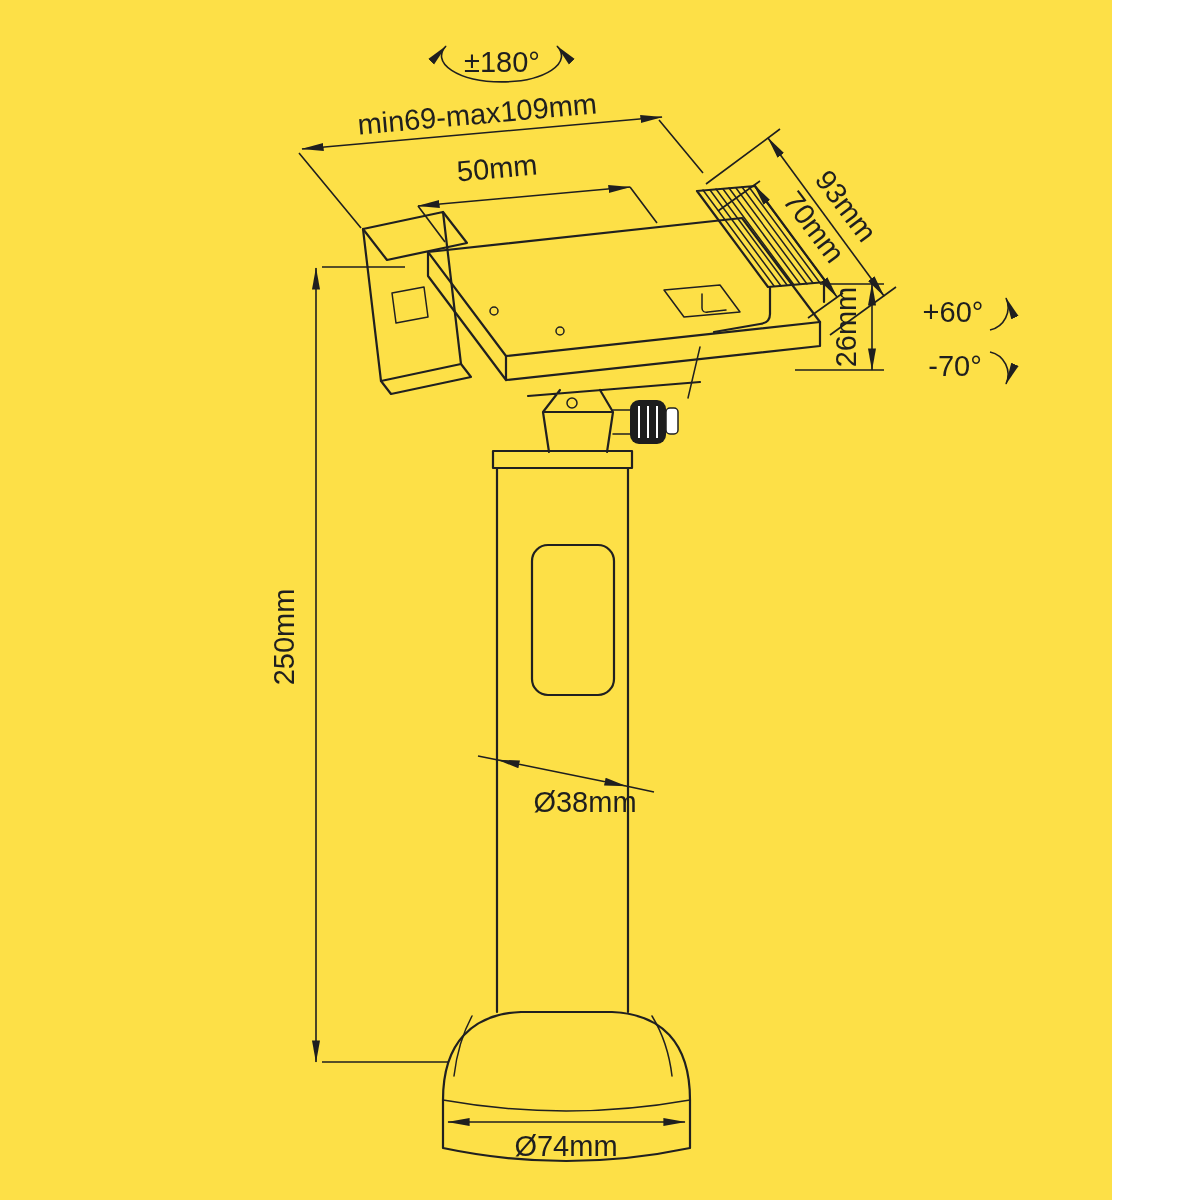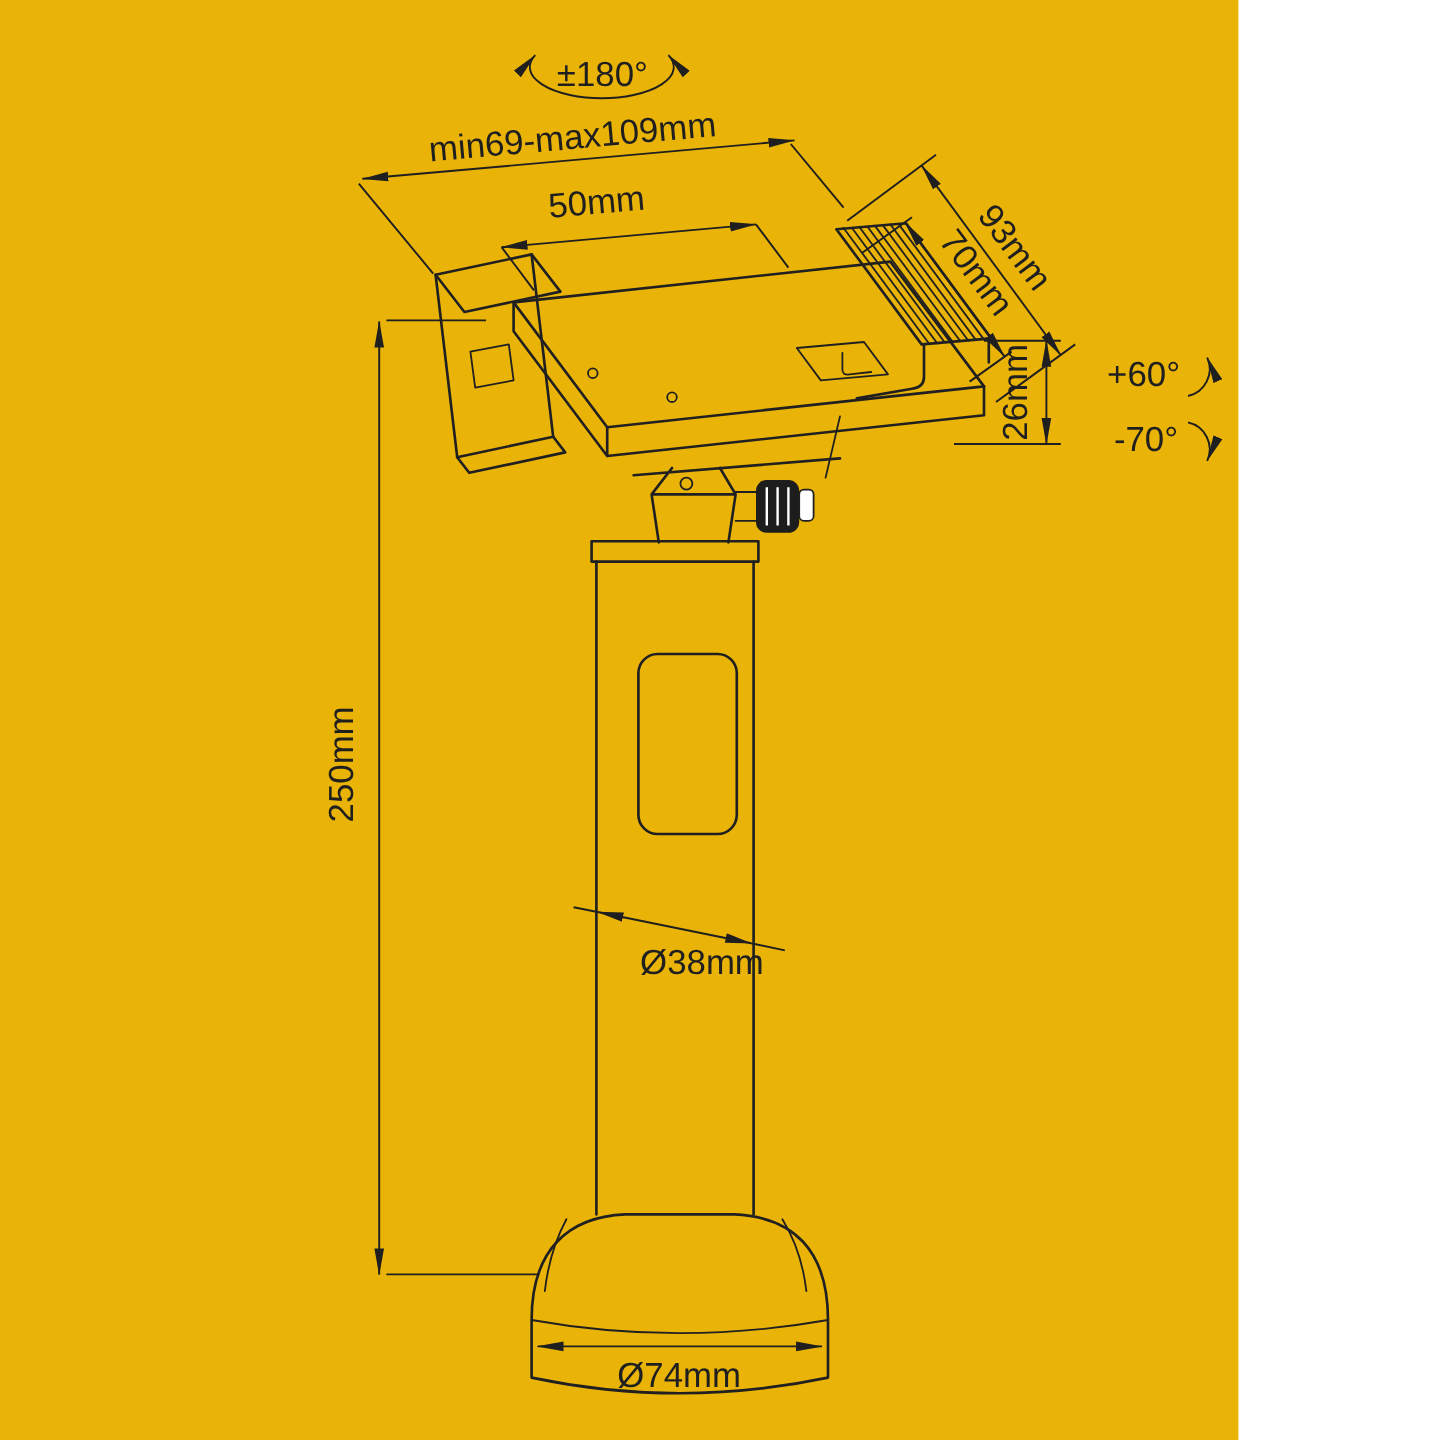--- a/index.html
+++ b/index.html
@@ -1,16 +1,16 @@
 <!DOCTYPE html>
 <html><head>
 <meta charset="utf-8">
 <style>
   html,body{margin:0;padding:0;background:#ffffff;}
-  .canvas{position:relative;width:1032px;height:1200px;background:#eab308;overflow:hidden;}
+  .canvas{position:relative;width:1112px;height:1200px;background:#fde047;overflow:hidden;}
   svg{display:block;}
   .lbl{font-family:"Liberation Sans", sans-serif;font-size:29px;fill:#1f1f1f;}
   .dim{stroke:#1f1f1f;stroke-width:1.6;fill:none;}
   .obj{stroke:#202020;stroke-width:2.2;fill:none;stroke-linejoin:round;stroke-linecap:round;}
   .thin{stroke-width:1.5;}
   .fillwhite{fill:#ffffff;}
 </style>
 </head>
 <body>
 

